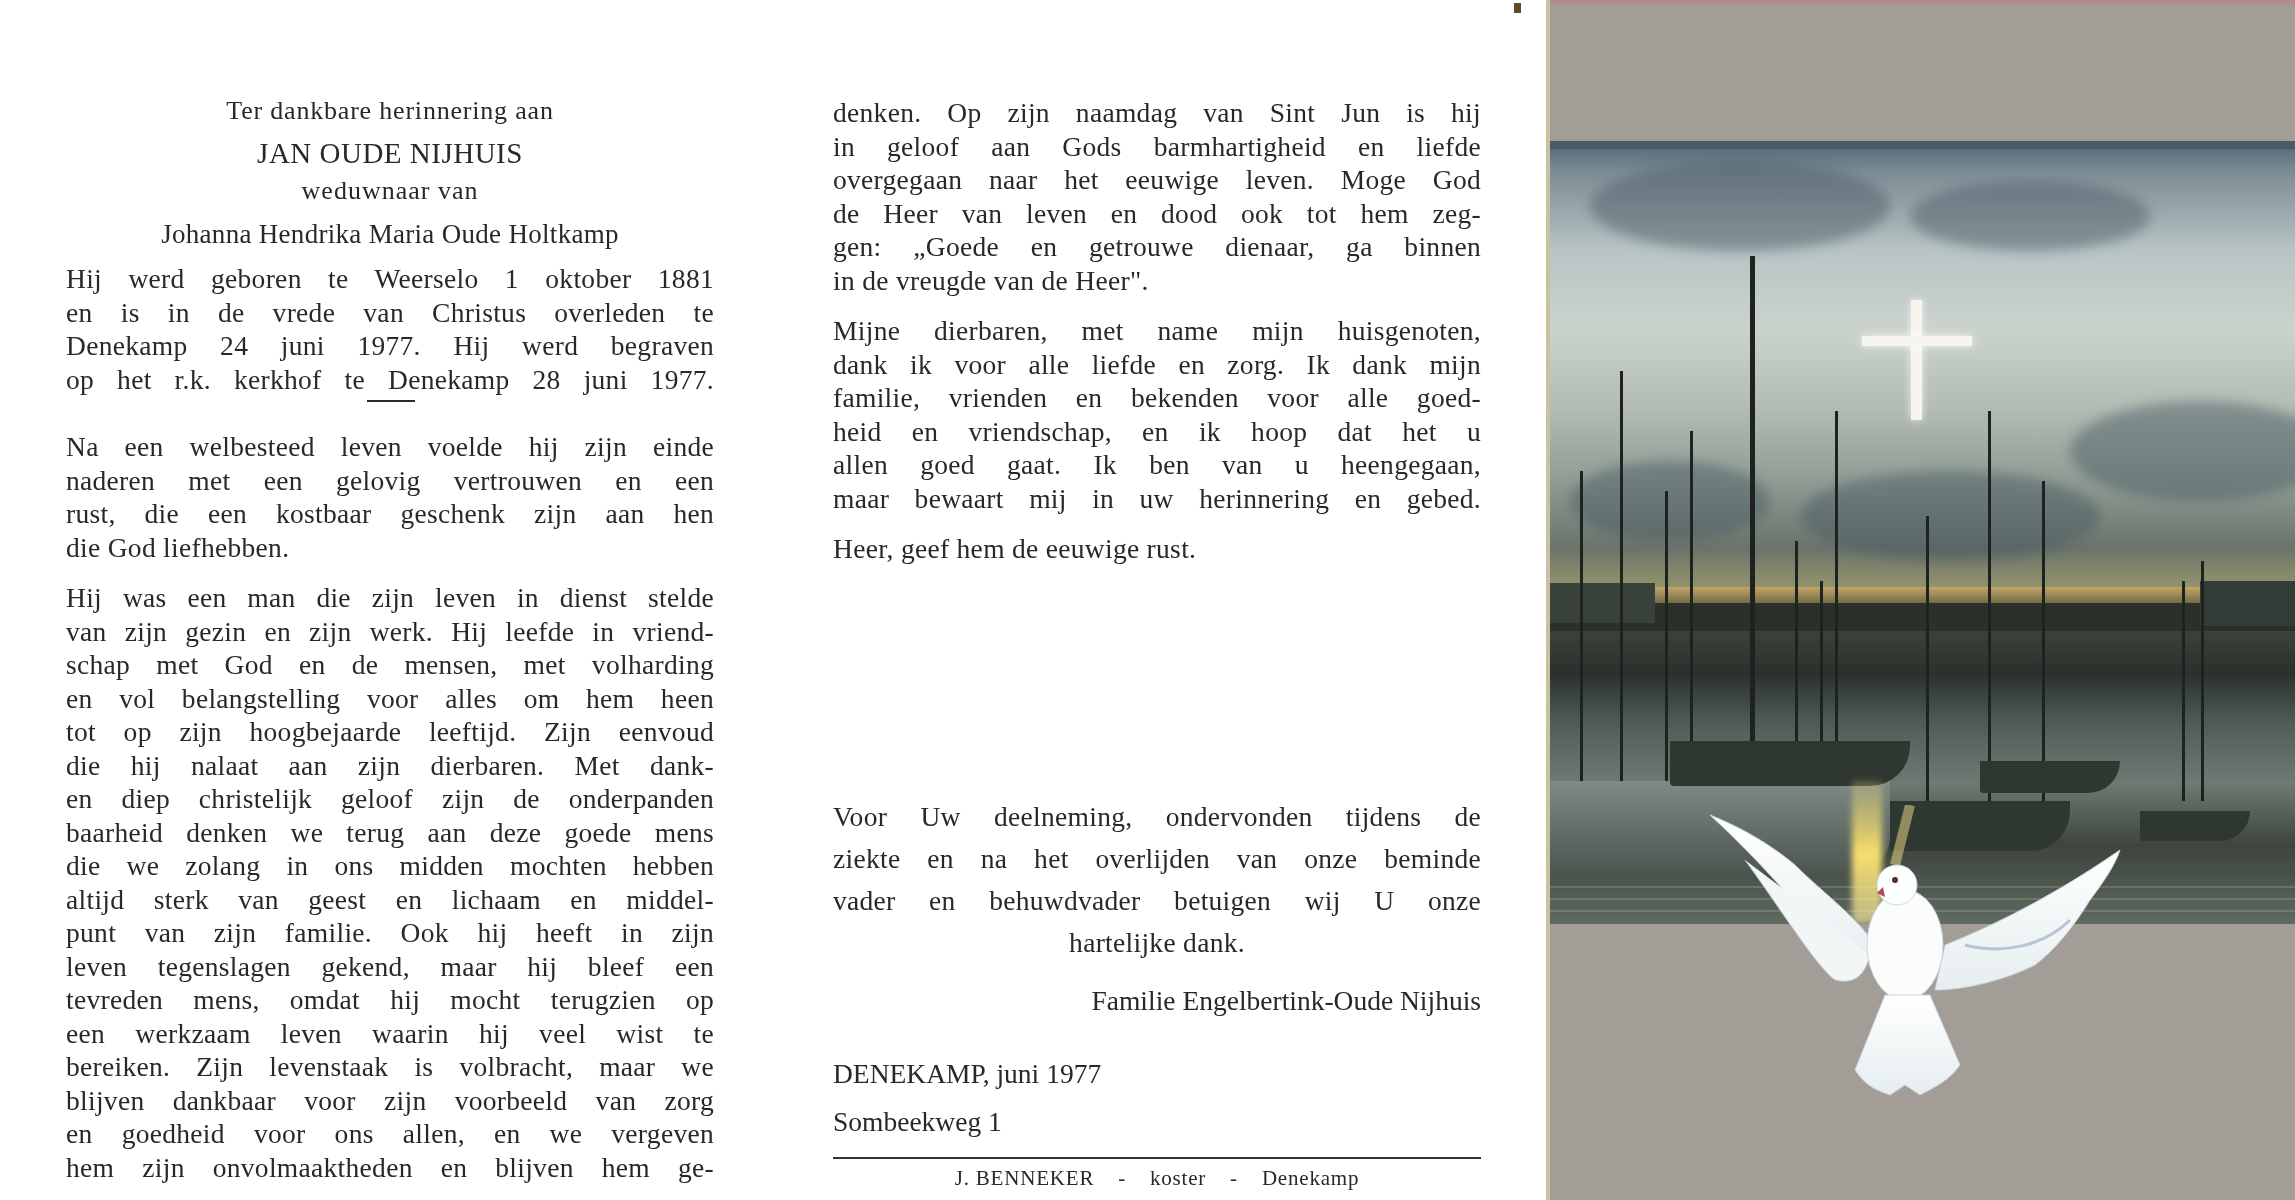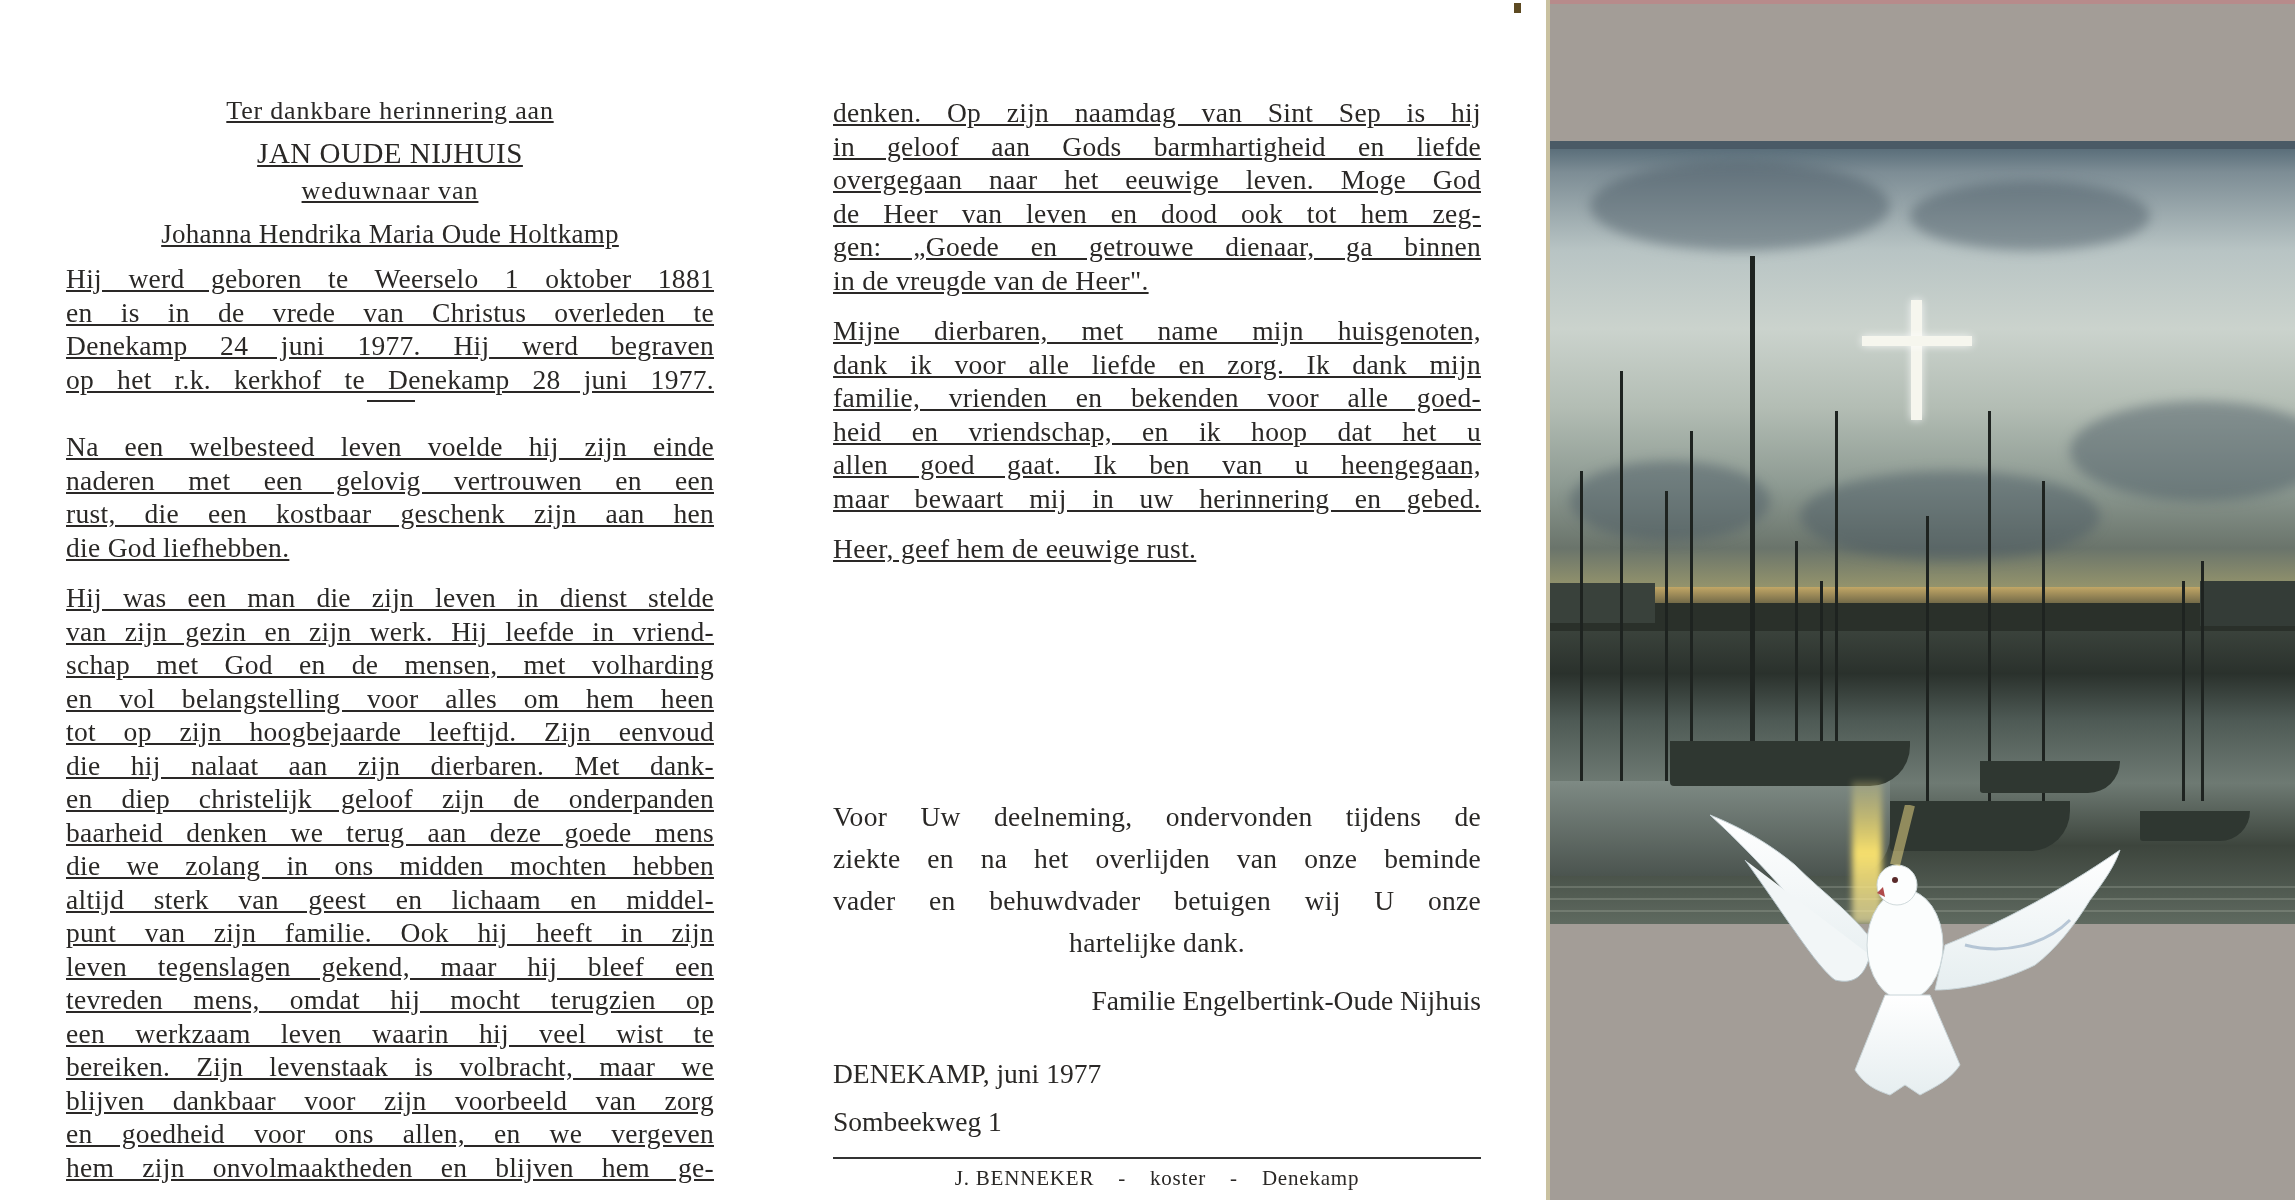--- a/index.html
+++ b/index.html
@@ -1,18 +1,18 @@
 <!DOCTYPE html>
 <html><head>
 <meta charset="utf-8">
 <style>
   html, body { margin:0; padding:0; }
   body { width:2295px; height:1200px; background:#ffffff; position:relative; overflow:hidden;
          font-family:"DejaVu Serif","Liberation Serif",serif; color:#2a2826; }
-  .col { position:absolute; font-family:"Liberation Serif","DejaVu Serif",serif;text-decoration:underline; }
+  .col { position:absolute; font-family:"Liberation Serif","DejaVu Serif",serif; }
   .left { left:66px; top:96px; width:648px; }
   .mid  { left:833px; top:96px; width:648px; }
   .ctr { text-align:center; }
   .p { font-size:27.5px; line-height:33.5px; text-align:justify; text-align-last:justify; margin:0; letter-spacing:0.3px; }
   .ln { display:block; text-align:justify; text-align-last:justify; white-space:nowrap; }
   .ln.end { text-align-last:left; }
   .head1 { font-size:26px; line-height:30px; margin-bottom:10px; letter-spacing:0.8px; }
   .name  { font-size:29px; line-height:34px; margin-bottom:6px; letter-spacing:0.5px; }
   .wed   { font-size:26px; line-height:30px; margin-bottom:12px; letter-spacing:1px; }
   .wife  { font-size:27px; line-height:32px; margin-bottom:12px; letter-spacing:0.3px; }
@@ -85,21 +85,21 @@
     <span class="ln">een werkzaam leven waarin hij veel wist te</span>
     <span class="ln">bereiken. Zijn levenstaak is volbracht, maar we</span>
     <span class="ln">blijven dankbaar voor zijn voorbeeld van zorg</span>
     <span class="ln">en goedheid voor ons allen, en we vergeven</span>
     <span class="ln">hem zijn onvolmaaktheden en blijven hem ge-</span>
   </div>
 </div>
 
 <div class="col mid">
   <div class="p">
-    <span class="ln">denken. Op zijn naamdag van Sint Sep is hij</span>
+    <span class="ln">denken. Op zijn naamdag van Sint Jun is hij</span>
     <span class="ln">in geloof aan Gods barmhartigheid en liefde</span>
     <span class="ln">overgegaan naar het eeuwige leven. Moge God</span>
     <span class="ln">de Heer van leven en dood ook tot hem zeg-</span>
     <span class="ln">gen: „Goede en getrouwe dienaar, ga binnen</span>
     <span class="ln end">in de vreugde van de Heer".</span>
   </div>
   <div class="gap"></div>
   <div class="p">
     <span class="ln">Mijne dierbaren, met name mijn huisgenoten,</span>
     <span class="ln">dank ik voor alle liefde en zorg. Ik dank mijn</span>

